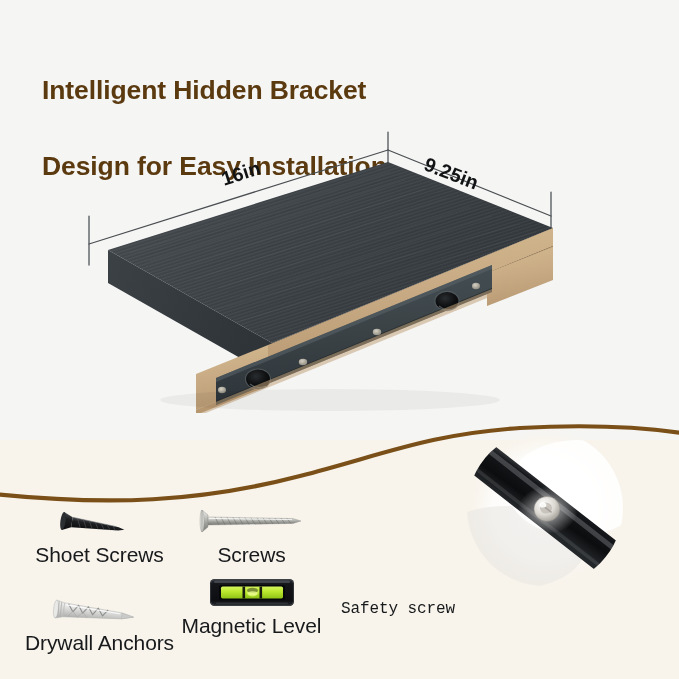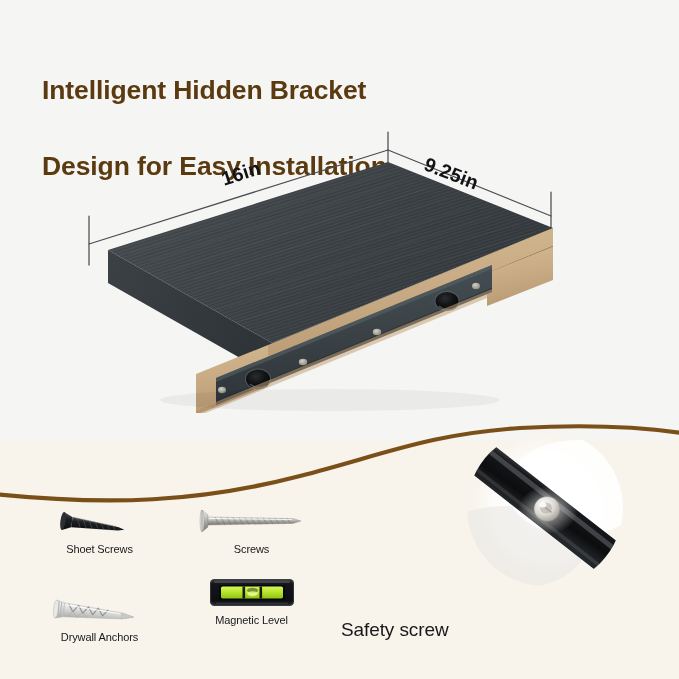--- a/index.html
+++ b/index.html
@@ -73,34 +73,35 @@
   .acc-cell.c1{ left:160px; top:0px; }
   .acc-cell.c2{ left:8px;   top:88px; }
   .acc-cell.c3{ left:160px; top:71px; }
 
   .acc-icon{
     height:42px; width:135px; position:relative;
     display:flex; align-items:center; justify-content:center;
   }
   .acc-label{
     margin-top:1px; color:#17191b;
-    font-size:11px; font-weight:normal; letter-spacing:-0.1px;
+    font-size:21px; font-weight:normal; letter-spacing:-0.1px;
     text-align:right; white-space:nowrap;
   }
 
   
   .inset-wrap{
     position:absolute; left:427px; top:428px; width:240px; height:175px;
   }
 
   
   .safety-caption{
-    position:absolute; left:341px; top:616px; width:330px;
-    color:#17191b; font-size:19px; line-height:1.47;
+    position:absolute; left:341px; top:598px; width:330px;
+    color:#17191b; font-size:16px; line-height:1.47;
     letter-spacing:-0.1px;
+    font-family:Liberation Mono, monospace;
   }
   .safety-caption span{ display:block; white-space:nowrap; }
 </style>
 </head>
 <body>
 
 <div id="stage">
 
   <div class="top-bg"></div>
   <div class="bottom-bg"></div>

